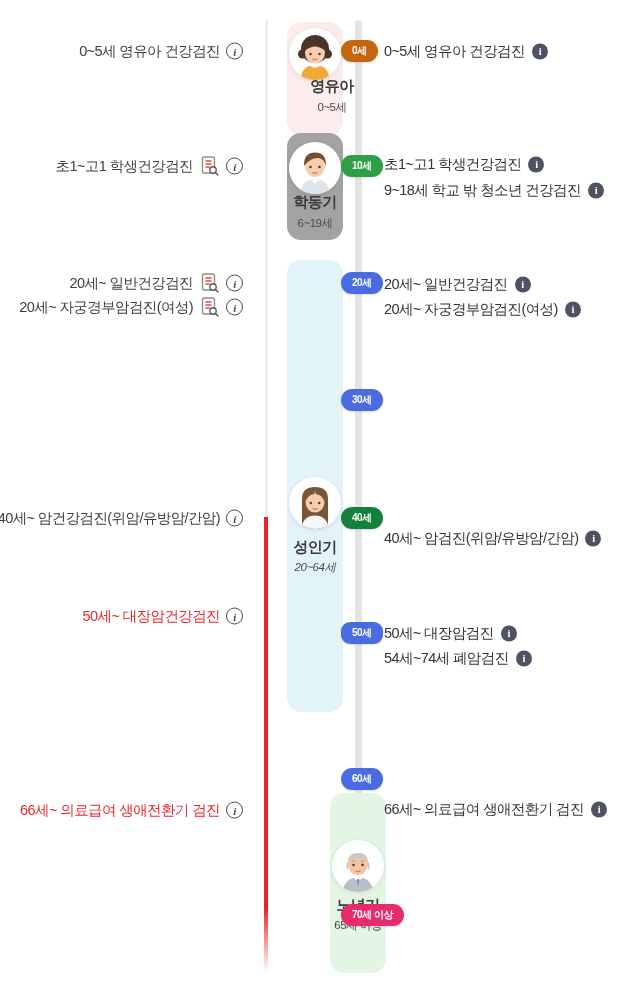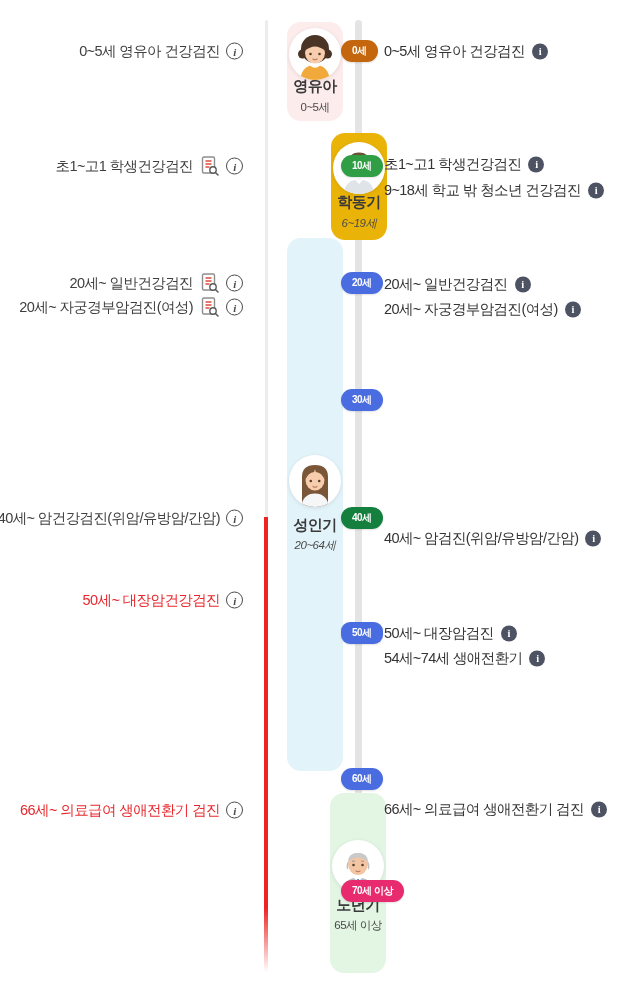--- a/index.html
+++ b/index.html
@@ -10,60 +10,60 @@
   .left-line-gray { position:absolute; left:265px; top:20px; width:3px; height:497px;
     background:#ececec; border-radius:3px 3px 0 0; }
   .left-line-red { position:absolute; left:264px; top:517px; width:4px; height:455px;
     background:linear-gradient(to bottom,#ee2424 0%,#ee2424 86%,rgba(238,36,36,0) 100%); }
   .timeline-track { position:absolute; left:355px; top:20px; width:7px; height:945px;
     background:linear-gradient(to bottom,#e4e4e4 0%,#e4e4e4 95%,rgba(228,228,228,0) 100%);
     border-radius:4px; }
 
   
   .stage-card { position:absolute; left:287px; width:56px; border-radius:14px; }
-  .card-infant { top:22px;  height:99px; }
+  .card-infant { top:22px;  height:113px;padding-left:17px; }
   .card-school { top:133px; height:107px; }
-  .card-adult  { top:238px; height:533px; }
+  .card-adult  { top:260px; height:452px; }
   .card-senior { top:793px; height:180px;margin-left:43px; }
 
   .avatar { position:absolute; left:2px; width:52px; height:52px; border-radius:50%;
     background:#ffffff; box-shadow:0 1px 4px rgba(0,0,0,.10); overflow:hidden; }
   .card-infant .avatar { top:6px; }
   .card-school .avatar { top:9px; }
   .card-adult  .avatar { top:217px; }
   .card-senior .avatar { top:47px; }
   .avatar svg { display:block; width:52px; height:52px; }
 
   .stage-label { position:absolute; width:100%; text-align:center; font-size:15px;
     font-weight:700; color:#3a3a3a; letter-spacing:-0.5px; }
   .stage-range { position:absolute; width:100%; text-align:center; font-size:11.5px;
     color:#4a4a4a; letter-spacing:-0.5px; }
   .card-infant .stage-label { top:55px; }  .card-infant .stage-range { top:78px; }
-  .card-school .stage-label { top:60px; }  .card-school .stage-range { top:83px;font-style:italic; }
+  .card-school .stage-label { top:60px; }  .card-school .stage-range { top:83px; }
   .card-adult  .stage-label { top:278px; } .card-adult  .stage-range { top:300px;font-style:italic; }
   .card-senior .stage-label { top:103px; } .card-senior .stage-range { top:125px; }
 
   
   .age-badge { position:absolute; left:341px; height:22px; line-height:22px;
     padding:0 11px; border-radius:12px; color:#fff; font-size:10px; font-weight:700;
     white-space:nowrap; letter-spacing:-0.5px; box-shadow:0 1px 2px rgba(0,0,0,.12); }
   .b0 { top:40px; }  .b1 { top:155px; } .b2 { top:272px; } .b3 { top:389px; }
-  .b4 { top:507px; } .b5 { top:622px;border-radius:9px; } .b6 { top:768px; } .b7 { top:880px;text-align:center; }
+  .b4 { top:507px; } .b5 { top:622px;border-radius:9px; } .b6 { top:768px; } .b7 { top:904px;text-align:center; }
 
   
   .left-row { position:absolute; right:382px; transform:translateY(-50%);
     display:flex; align-items:center; gap:6px; white-space:nowrap;
     font-size:14.5px; font-weight:500; color:#3f3f3f; letter-spacing:-0.6px; }
   .right-row { position:absolute; left:384px; transform:translateY(-50%);
     display:flex; align-items:center; gap:7px; white-space:nowrap;
     font-size:14.5px; font-weight:500; color:#343434; letter-spacing:-0.6px; }
   .red-text { color:#e8282d; }
 
   .l1 { top:51px; }  .l2 { top:166px; } .l3 { top:283px; } .l4 { top:307px; }
-  .l5 { top:518px; } .l6 { top:600px;justify-content:space-between; } .l7 { top:810px; }
+  .l5 { top:518px; } .l6 { top:616px;justify-content:space-between; } .l7 { top:810px; }
   .r1 { top:51px; }  .r2 { top:164px; } .r3 { top:190px; } .r4 { top:284px; }
   .r5 { top:309px; } .r6 { top:518px;margin-top:20px; } .r7 { top:633px; } .r8 { top:658px; }
   .r9 { top:809px; }
 
   
   .info-outline { display:inline-flex; align-items:center; justify-content:center;
     width:17px; height:17px; border:1.5px solid #4a4a4a; border-radius:50%;
     font-family:"Liberation Serif","DejaVu Serif",serif; font-style:italic;
     font-weight:700; font-size:11px; color:#4a4a4a; flex:0 0 auto; cursor:pointer; }
   .info-filled { display:inline-flex; align-items:center; justify-content:center;
@@ -93,21 +93,21 @@
         <circle cx="30.5" cy="26" r="1.3" fill="#51402f"></circle>
         <path d="M24 31 Q26 32.5 28 31" stroke="#b97f5e" stroke-width="1.2" fill="none" stroke-linecap="round"></path>
         <path d="M11 52 Q13 37 26 37 Q39 37 41 52 Z" fill="#f2a93b"></path>
         <path d="M21 37.5 Q26 42 31 37.5 L31 36 L21 36 Z" fill="#ffffff"></path>
       </svg>
     </div>
     <div class="stage-label">영유아</div>
     <div class="stage-range">0~5세</div>
   </div>
 
-  <div class="stage-card card-school" style="background-color: #eab308; margin-left: 44px;">
+  <div class="stage-card card-school" style="background-color: #a3a3a3;">
     <div class="avatar">
       <svg viewBox="0 0 52 52">
         <ellipse cx="26" cy="24" rx="10" ry="11" fill="#f7cdad"></ellipse>
         <path d="M15 24 Q14.5 10.5 26 10.5 Q37.5 10.5 37 24 Q35 17 30 16 Q22 15 15 24 Z" fill="#6e5138"></path>
         <circle cx="21.5" cy="25" r="1.3" fill="#51402f"></circle>
         <circle cx="30.5" cy="25" r="1.3" fill="#51402f"></circle>
         <path d="M24 30.5 Q26 32 28 30.5" stroke="#b97f5e" stroke-width="1.2" fill="none" stroke-linecap="round"></path>
         <path d="M10.5 52 Q12.5 37.5 26 37.5 Q39.5 37.5 41.5 52 Z" fill="#dfe4e8"></path>
         <path d="M22 37.8 L26 42 L30 37.8 Z" fill="#ffffff"></path>
       </svg>
@@ -237,21 +237,21 @@
   </div>
   <div class="right-row r6">
     <span>40세~ 암검진(위암/유방암/간암)</span>
     <span class="info-filled">i</span>
   </div>
   <div class="right-row r7">
     <span>50세~ 대장암검진</span>
     <span class="info-filled">i</span>
   </div>
   <div class="right-row r8">
-    <span>54세~74세 생애전환기</span>
+    <span>54세~74세 폐암검진</span>
     <span class="info-filled">i</span>
   </div>
   <div class="right-row r9">
     <span>66세~ 의료급여 생애전환기 검진</span>
     <span class="info-filled">i</span>
   </div>
 
 </div>
 
 </body></html>

